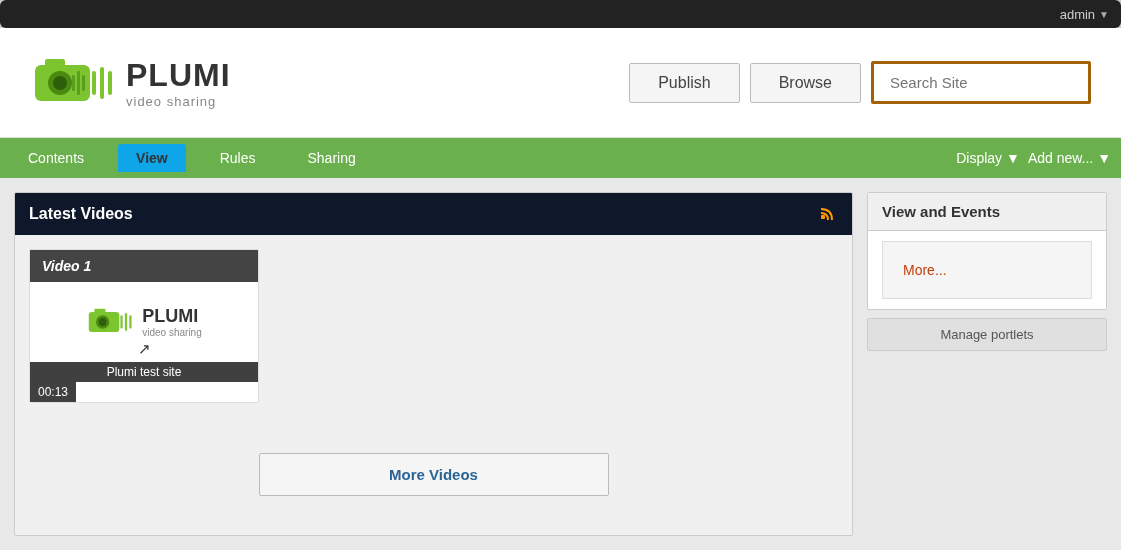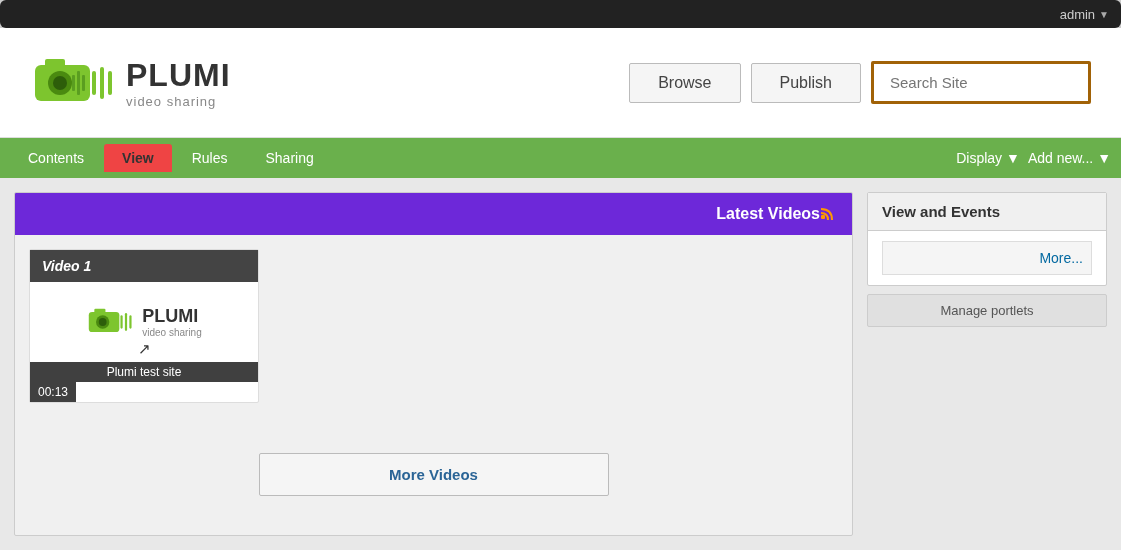--- a/index.html
+++ b/index.html
@@ -87,33 +87,33 @@
       color: #aaa;
     }
 
     
     .green-toolbar {
       background: #6ab04c;
       height: 40px;
       display: flex;
       align-items: center;
       padding: 0 10px;
-      gap: 2px;
+      gap: 16px;
     }
     .toolbar-tab {
       padding: 6px 18px;
       font-size: 14px;
       color: #fff;
       cursor: pointer;
       border-radius: 3px 3px 0 0;
       background: transparent;
       border: none;
     }
     .toolbar-tab.active {
-      background: #ef4444;
+      background: #0ea5e9;
       color: #333;
       font-weight: bold;
     }
     .toolbar-right {
       margin-left: auto;
       display: flex;
       align-items: center;
       gap: 8px;
     }
     .toolbar-dropdown {
@@ -136,28 +136,28 @@
 
     
     .left-panel {
       flex: 1;
       background: #f0f0f0;
       border: 1px solid #ccc;
       border-radius: 2px;
       overflow: hidden;
     }
     .panel-header {
-      background: #6d28d9;
+      background: #0f172a;
       color: #fff;
       padding: 10px 14px;
       font-size: 16px;
       font-weight: bold;
       display: flex;
       align-items: center;
-      justify-content: flex-end;
+      justify-content: space-between;
     }
     .rss-icon {
       color: #f90;
       font-size: 16px;
     }
     .panel-body {
       padding: 14px;
       display: flex;
       flex-direction: column;
       align-items: flex-start;
@@ -230,27 +230,27 @@
       padding: 10px 14px;
       font-size: 15px;
       font-weight: bold;
       color: #333;
     }
     .portlet-body {
       padding: 10px 14px;
     }
     .portlet-more-btn {
       width: 100%;
-      padding: 8px;
+      padding: 20px;
       background: #f5f5f5;
       border: 1px solid #ddd;
-      color: #0369a1;
+      color: #c2410c;
       font-size: 14px;
       cursor: pointer;
-      text-align: right;
+      text-align: left;
     }
     .manage-portlets {
       background: #e0e0e0;
       border: 1px solid #ccc;
       border-radius: 2px;
       padding: 8px;
       text-align: center;
       margin-top: 8px;
       color: #555;
       font-size: 13px;
@@ -290,22 +290,22 @@
         <rect x="52" y="22" width="3" height="16" rx="1" fill="#5a9e20"></rect>
       </svg>
     </div>
     <div class="logo-text">
       <span class="logo-plumi">PLUMI</span>
       <span class="logo-subtitle">video sharing</span>
     </div>
   </div>
 
   <div class="header-nav">
+    <button class="nav-btn">Publish</button>
     <button class="nav-btn">Browse</button>
-    <button class="nav-btn">Publish</button>
     <input class="search-box" type="text" placeholder="Search Site" style="">
   </div>
 </div>
 
 <div class="green-toolbar">
   <button class="toolbar-tab">Contents</button>
   <button class="toolbar-tab active">View</button>
   <button class="toolbar-tab">Rules</button>
   <button class="toolbar-tab">Sharing</button>
   <div class="toolbar-right">

